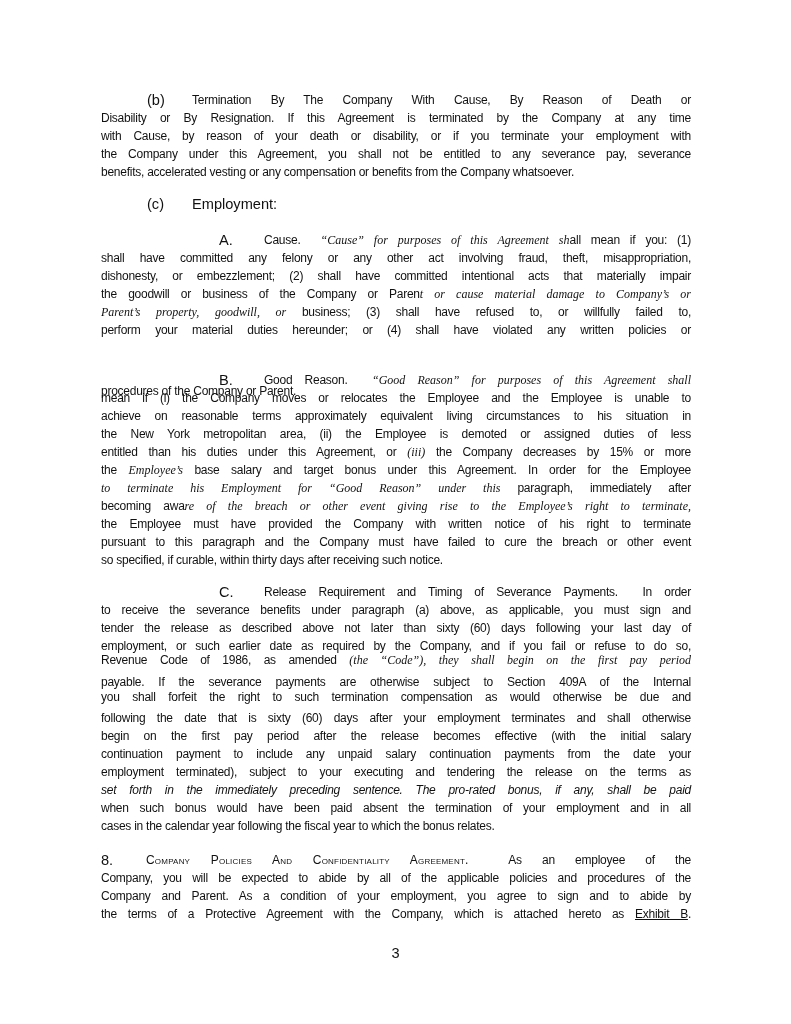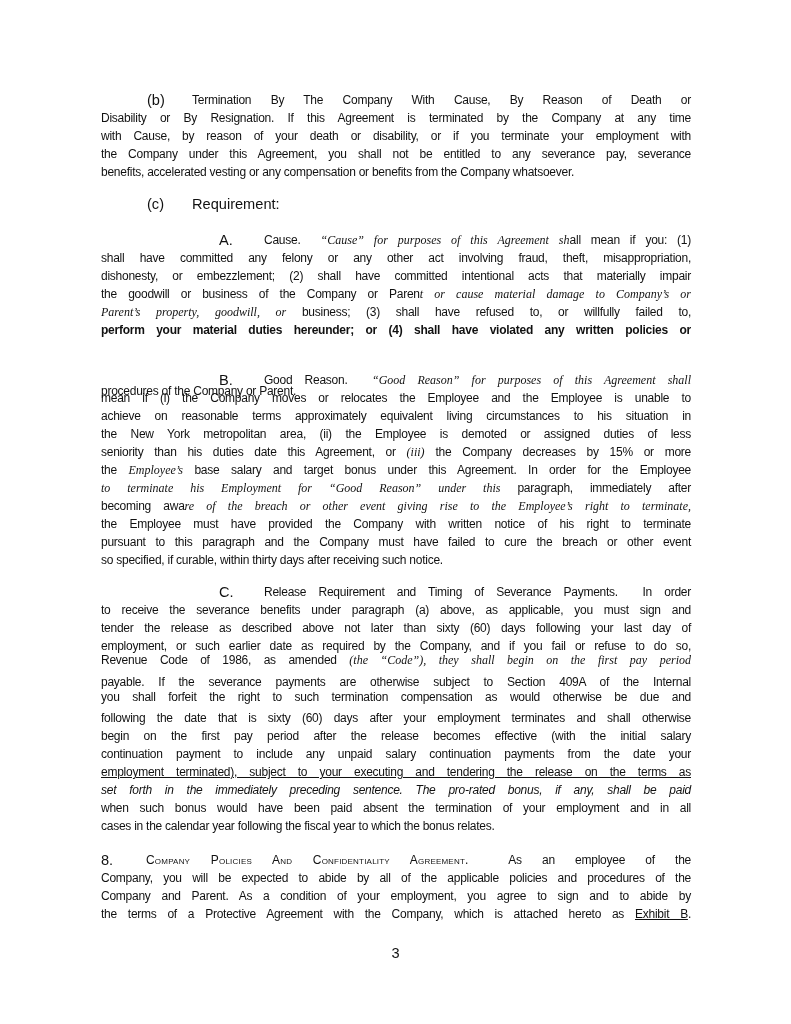--- a/index.html
+++ b/index.html
@@ -71,52 +71,52 @@
     <span class="heading-label" style="left:147px; top:91px;">(b)</span>
     <div class="line" style="left:192px; width:499px; top:91px;">Termination By The Company With Cause, By Reason of Death or</div>
     <div class="line" style="top:109px;">Disability or By Resignation.  If this Agreement is terminated by the Company at any time</div>
     <div class="line" style="top:127px;">with Cause, by reason of your death or disability, or if you terminate your employment with</div>
     <div class="line" style="top:145px;">the Company under this Agreement, you shall not be entitled to any severance pay, severance</div>
     <div class="line last" style="top:163px;">benefits, accelerated vesting or any compensation or benefits from the Company whatsoever.</div>
   </div>
 
   <div>
     <span class="heading-label" style="left:147px; top:195px;">(c)</span>
-    <span class="heading-label" style="left:192px; top:195px;">Requirement:</span>
+    <span class="heading-label" style="left:192px; top:195px;">Employment:</span>
   </div>
 
   <div>
     <span class="heading-label" style="left:219px; top:231px;">A.</span>
     <div class="line" style="left:264px; width:427px; top:231px;">
       <span>Cause.</span>&nbsp;
       <span class="serif">“Cause” for purposes of this Agreement sh</span><span>all mean if you:  (1)</span>
     </div>
     <div class="line" style="top:249px;">shall have committed any felony or any other act involving fraud, theft, misappropriation,</div>
     <div class="line" style="top:267px;">dishonesty, or embezzlement; (2) shall have committed intentional acts that materially impair</div>
     <div class="line" style="top:285px;">
       <span>the goodwill or business of the Company or Paren</span><span class="serif">t or cause material damage to Company’s or</span>
     </div>
     <div class="line" style="top:303px;">
       <span class="serif">Parent’s property, goodwill, or </span><span>business; (3) shall have refused to, or willfully failed to,</span>
     </div>
-    <div class="line" style="top:321px;font-weight:bold;">perform your material duties hereunder; or (4) shall have violated any written policies or</div>
+    <div class="line" style="top:321px;">perform your material duties hereunder; or (4) shall have violated any written policies or</div>
     <div class="line last" style="top:339px;margin-top:43px;">procedures of the Company or Parent.</div>
   </div>
 
   <div>
     <span class="heading-label" style="left:219px; top:371px;">B.</span>
     <div class="line" style="left:264px; width:427px; top:371px;">
       <span>Good Reason.</span>&nbsp;
       <span class="serif">“Good Reason” for purposes of this Agreement shall</span>
     </div>
     <div class="line" style="top:389px;">mean if (i) the Company moves or relocates the Employee and the Employee is unable to</div>
     <div class="line" style="top:407px;">achieve on reasonable terms approximately equivalent living circumstances to his situation in</div>
     <div class="line" style="top:425px;">the New York metropolitan area, (ii) the Employee is demoted or assigned duties of less</div>
     <div class="line" style="top:443px;">
-      <span>seniority than his duties date this Agreement, or </span><span class="serif">(iii)</span><span> the Company decreases by 15% or more</span>
+      <span>entitled than his duties under this Agreement, or </span><span class="serif">(iii)</span><span> the Company decreases by 15% or more</span>
     </div>
     <div class="line" style="top:461px;">
       <span>the </span><span class="serif">Employee’s</span><span> base salary and target bonus under this Agreement.  In order for the Employee</span>
     </div>
     <div class="line" style="top:479px;">
       <span class="serif">to terminate his Employment for “Good Reason” under this </span><span>paragraph, immediately after</span>
     </div>
     <div class="line" style="top:497px;">
       <span>becoming awa</span><span class="serif">re of the breach or other event giving rise to the Employee’s right to terminate,</span>
     </div>
@@ -135,21 +135,21 @@
     <div class="line" style="top:619px;">tender the release as described above not later than sixty (60) days following your last day of</div>
     <div class="line" style="top:637px;">employment, or such earlier date as required by the Company, and if you fail or refuse to do so,</div>
     <div class="line" style="top:688px;">you shall forfeit the right to such termination compensation as would otherwise be due and</div>
     <div class="line" style="top:673px;">payable.    If the severance payments are otherwise subject to Section 409A of the Internal</div>
     <div class="line" style="top:651px;">
       <span>Revenue Code of 1986, as amended </span><span class="serif">(the “Code”), they shall begin on the first pay period</span>
     </div>
     <div class="line" style="top:709px;">following the date that is sixty (60) days after your employment terminates and shall otherwise</div>
     <div class="line" style="top:727px;">begin on the first pay period after the release becomes effective (with the initial salary</div>
     <div class="line" style="top:745px;">continuation payment to include any unpaid salary continuation payments from the date your</div>
-    <div class="line" style="top:763px;text-decoration:underline;">employment terminated), subject to your executing and tendering the release on the terms as</div>
+    <div class="line" style="top:763px;">employment terminated), subject to your executing and tendering the release on the terms as</div>
     <div class="line" style="top:781px;font-style:italic;">set forth in the immediately preceding sentence.  The pro-rated bonus, if any, shall be paid</div>
     <div class="line" style="top:799px;">when such bonus would have been paid absent the termination of your employment and in all</div>
     <div class="line last" style="top:817px;">cases in the calendar year following the fiscal year to which the bonus relates.</div>
   </div>
 
   <div>
     <span class="heading-label" style="left:101px; top:851px;">8.</span>
     <div class="line" style="left:146px; width:545px; top:851px;">
       <span class="sc">Company Policies And Confidentiality Agreement.</span>&nbsp;
       <span>As an employee of the</span>

